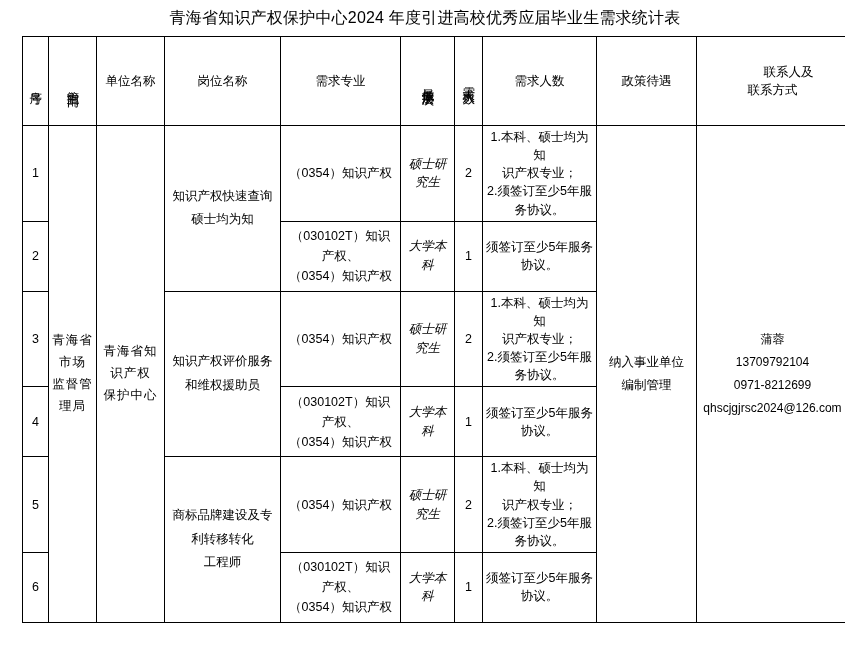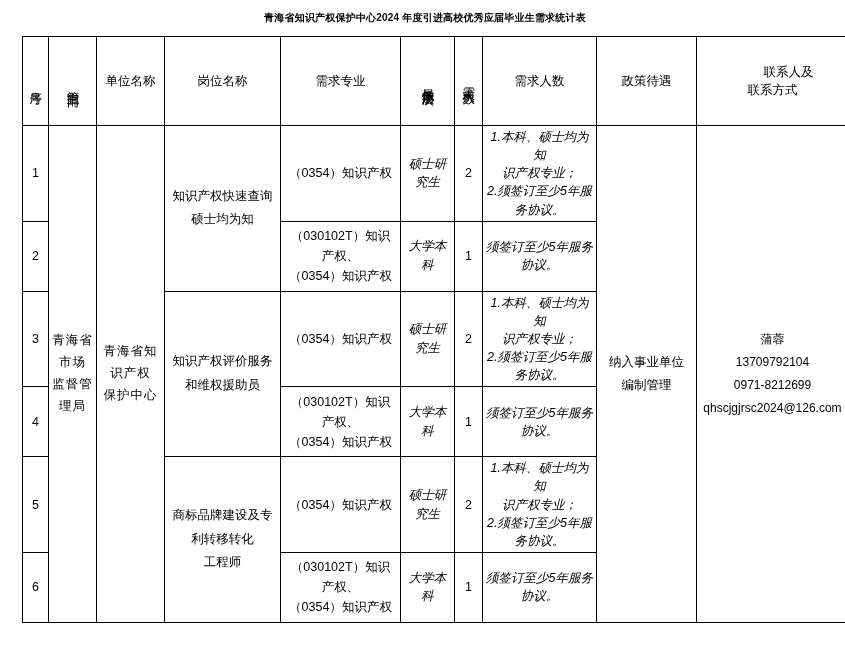--- a/index.html
+++ b/index.html
@@ -23,22 +23,22 @@
     position: absolute;
     top: 0;
     left: 22px;
     width: 806px;
     height: 36px;
     display: flex;
     align-items: center;
     justify-content: center;
   }
   .title-text {
-    font-size: 10px;
-    font-weight: bold;
+    font-size: 16px;
+    font-weight: normal;
     letter-spacing: 0.2px;
     white-space: nowrap;
   }
   table.main {
     position: absolute;
     top: 36px;
     left: 22px;
     width: 806px;
     border-collapse: collapse;
     table-layout: fixed;
@@ -74,21 +74,20 @@
   .multiline {
     white-space: pre-line;
     margin-left: 32px;
   }
   .qual {
     text-align: left;
     padding-left: 6px;
     padding-right: 4px;
     white-space: pre-line;
     line-height: 1.5;
-    font-style: italic;
   }
   .contact {
     white-space: pre-line;
     line-height: 1.9;
     font-size: 12px;
   }
   .policy {
     white-space: pre-line;
     line-height: 1.8;
   }

